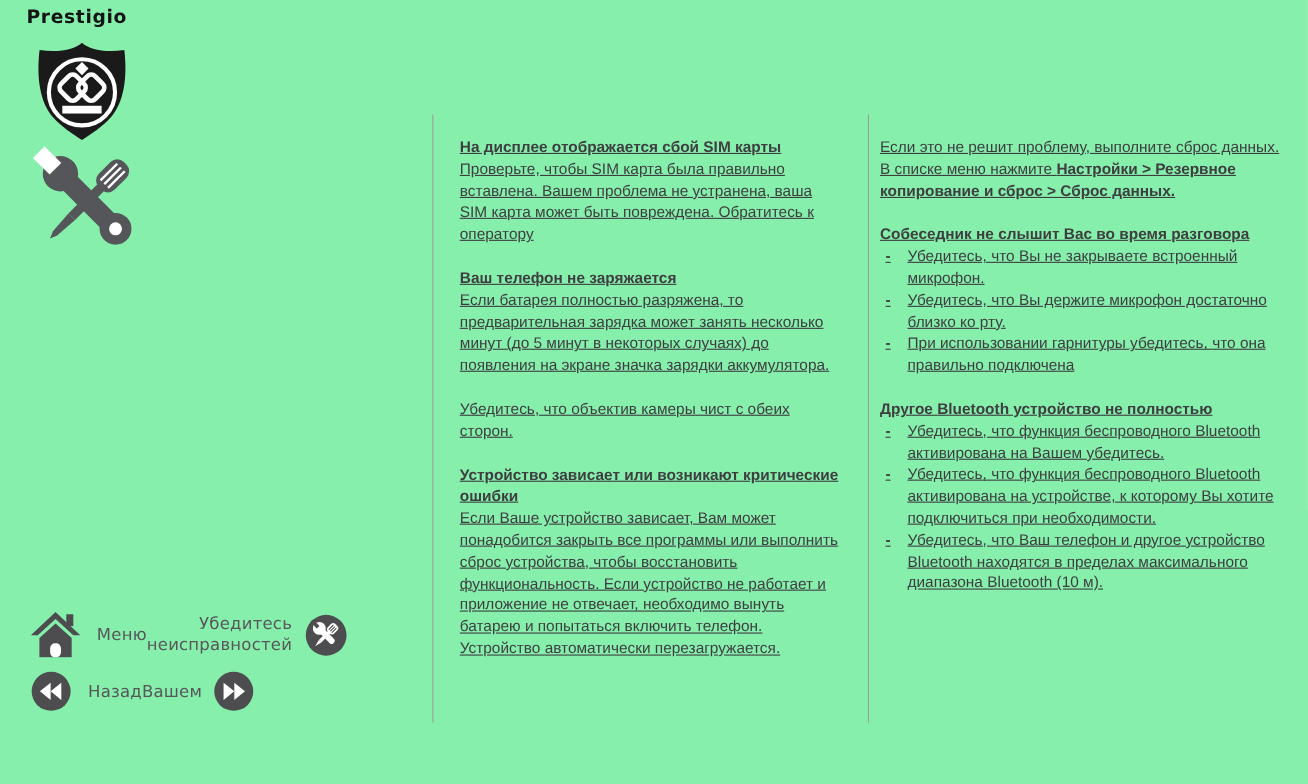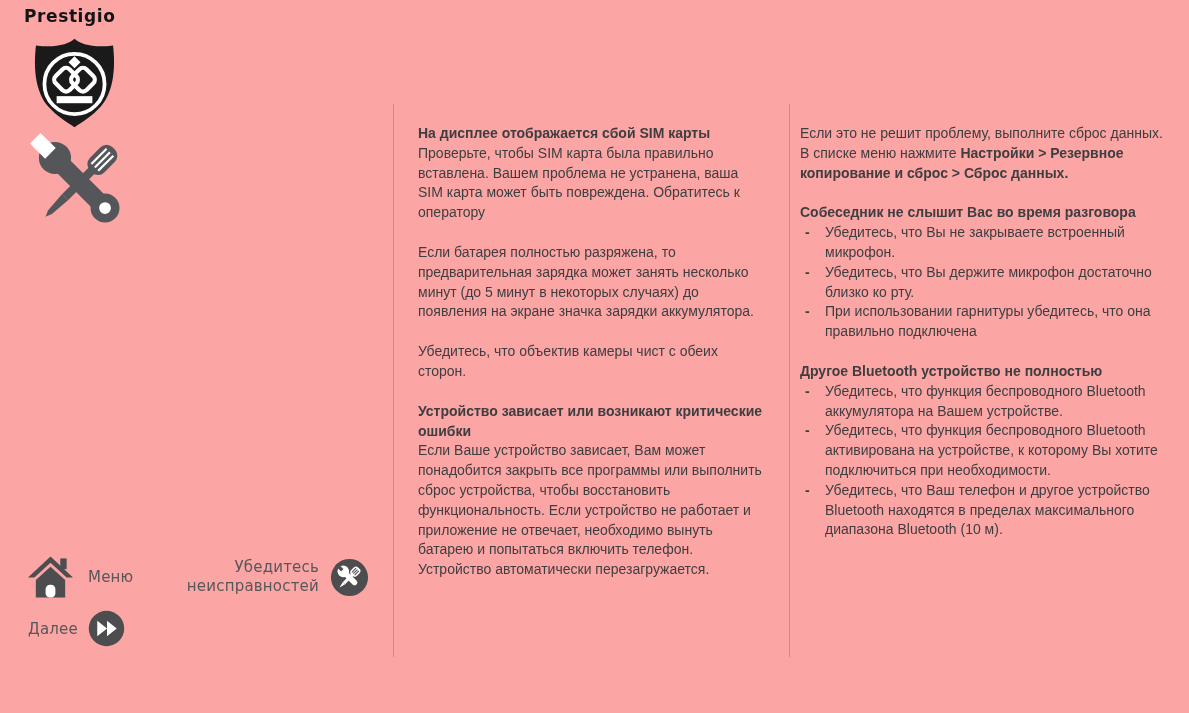--- a/index.html
+++ b/index.html
@@ -2,21 +2,21 @@
 <html><head>
 <meta charset="utf-8">
 <style>
   * { margin: 0; padding: 0; box-sizing: border-box; }
   html, body { background: #ffffff; }
   body {
     width: 1189px; height: 713px;
     font-family: "Liberation Sans", sans-serif;
     position: relative; overflow: hidden;
   }
-  .page { position: absolute; inset: 0; background: #fca5a5; }
+  .page { position: absolute; inset: 0; background: #86efac; }
 
   
   .wordmark {
     position: absolute; left: 24px; top: 6px;
     font-family: "DejaVu Sans", sans-serif;
     font-size: 17px; font-weight: 600; letter-spacing: 0.6px;
     color: #141414;
   }
   .shield-logo { position: absolute; left: 27px; top: 36px; width: 95px; height: 94px; }
   .tools-art  { position: absolute; left: 20px; top: 124px; width: 120px; height: 118px; }
@@ -26,30 +26,30 @@
   .divider-1 { left: 393px; }
   .divider-2 { left: 789px; }
 
   
   .col {
     position: absolute; top: 124px;
     font-size: 14px; line-height: 19.8px; color: #3e3e40;
   }
   .col-mid   { left: 418px; width: 347px; }
   .col-right { left: 800px; width: 368px; }
-  .para { margin-bottom: 20px; }
+  .para { margin-bottom: 20px; text-decoration: underline; }
   .head { font-weight: bold; }
   .bold-inline { font-weight: bold; }
   .bullet { display: flex; }
   .bullet .dash { flex: 0 0 25px; padding-left: 5px; font-weight: bold; }
   .bullet .btext { flex: 1; }
 
   
   .navigation { position: absolute; left: 28px; top: 556px; width: 342px; }
-  .nav-row { display: flex; justify-content: space-between; align-items: center; }
+  .nav-row { display: flex; align-items: center; }
   .nav-row.row-1 { margin-bottom: 12px; }
   .nav-group { display: flex; align-items: center; }
   .nav-group.left  > * + * { margin-left: 15px; }
   .nav-group.right > * + * { margin-left: 10px; }
   .nav-label {
     font-family: "DejaVu Sans", sans-serif;
     font-size: 15px; color: #57575a; letter-spacing: 0.2px;
   }
   .nav-label.two-line { text-align: right; line-height: 19px; }
   .nav-label.two-line span { display: block; }
@@ -97,20 +97,21 @@
 
   <div class="divider divider-1"></div>
   <div class="divider divider-2"></div>
 
   <section class="col col-mid">
     <div class="para">
       <div class="head">На дисплее отображается сбой SIM карты</div>
       <div class="body">Проверьте, чтобы SIM карта была правильно вставлена. Вашем проблема не устранена, ваша SIM карта может быть повреждена. Обратитесь к оператору</div>
     </div>
     <div class="para">
+      <div class="head">Ваш телефон не заряжается</div>
       <div class="body">Если батарея полностью разряжена, то предварительная зарядка может занять несколько минут (до 5 минут в некоторых случаях) до появления на экране значка зарядки аккумулятора.</div>
     </div>
     <div class="para">
       <div class="body">Убедитесь, что объектив камеры чист с обеих сторон.</div>
     </div>
     <div class="para">
       <div class="head">Устройство зависает или возникают критические ошибки</div>
       <div class="body">Если Ваше устройство зависает, Вам может понадобится закрыть все программы или выполнить сброс устройства, чтобы восстановить функциональность. Если устройство не работает и приложение не отвечает, необходимо вынуть батарею и попытаться включить телефон. Устройство автоматически перезагружается.</div>
     </div>
   </section>
@@ -133,21 +134,21 @@
       <div class="bullet">
         <span class="dash">-</span>
         <span class="btext">При использовании гарнитуры убедитесь, что она правильно подключена</span>
       </div>
     </div>
 
     <div class="para">
       <div class="head">Другое Bluetooth устройство не полностью</div>
       <div class="bullet">
         <span class="dash">-</span>
-        <span class="btext">Убедитесь, что функция беспроводного Bluetooth аккумулятора на Вашем устройстве.</span>
+        <span class="btext">Убедитесь, что функция беспроводного Bluetooth активирована на Вашем убедитесь.</span>
       </div>
       <div class="bullet">
         <span class="dash">-</span>
         <span class="btext">Убедитесь, что функция беспроводного Bluetooth активирована на устройстве, к которому Вы хотите подключиться при необходимости.</span>
       </div>
       <div class="bullet">
         <span class="dash">-</span>
         <span class="btext">Убедитесь, что Ваш телефон и другое устройство Bluetooth находятся в пределах максимального диапазона Bluetooth (10 м).</span>
       </div>
     </div>
@@ -189,22 +190,32 @@
             <g transform="rotate(45 21 21)">
               <circle cx="12" cy="21" r="6" fill="#ffffff"></circle>
               <rect x="12" y="18.2" width="19" height="5.6" rx="2.4" fill="#ffffff"></rect>
               <rect x="2" y="19.3" width="8.5" height="3.4" fill="#4d4d4f"></rect>
             </g>
           </svg>
         </span>
       </div>
     </div>
     <div class="nav-row row-2">
+      <div class="nav-group left">
+        <span class="icon-btn">
+          <svg width="37" height="37" viewBox="0 0 38 38">
+            <circle cx="19" cy="19" r="18.2" fill="#4d4d4f"></circle>
+            <polygon points="18.5,11 18.5,27 8.5,19" fill="#ffffff"></polygon>
+            <polygon points="28.5,11 28.5,27 18.5,19" fill="#ffffff"></polygon>
+          </svg>
+        </span>
+        <span class="nav-label">Назад</span>
+      </div>
       <div class="nav-group right">
-        <span class="nav-label">Далее</span>
+        <span class="nav-label">Вашем</span>
         <span class="icon-btn">
           <svg width="37" height="37" viewBox="0 0 38 38">
             <circle cx="19" cy="19" r="18.2" fill="#4d4d4f"></circle>
             <polygon points="9.5,11 19.5,19 9.5,27" fill="#ffffff"></polygon>
             <polygon points="19.5,11 29.5,19 19.5,27" fill="#ffffff"></polygon>
           </svg>
         </span>
       </div>
     </div>
   </nav>

